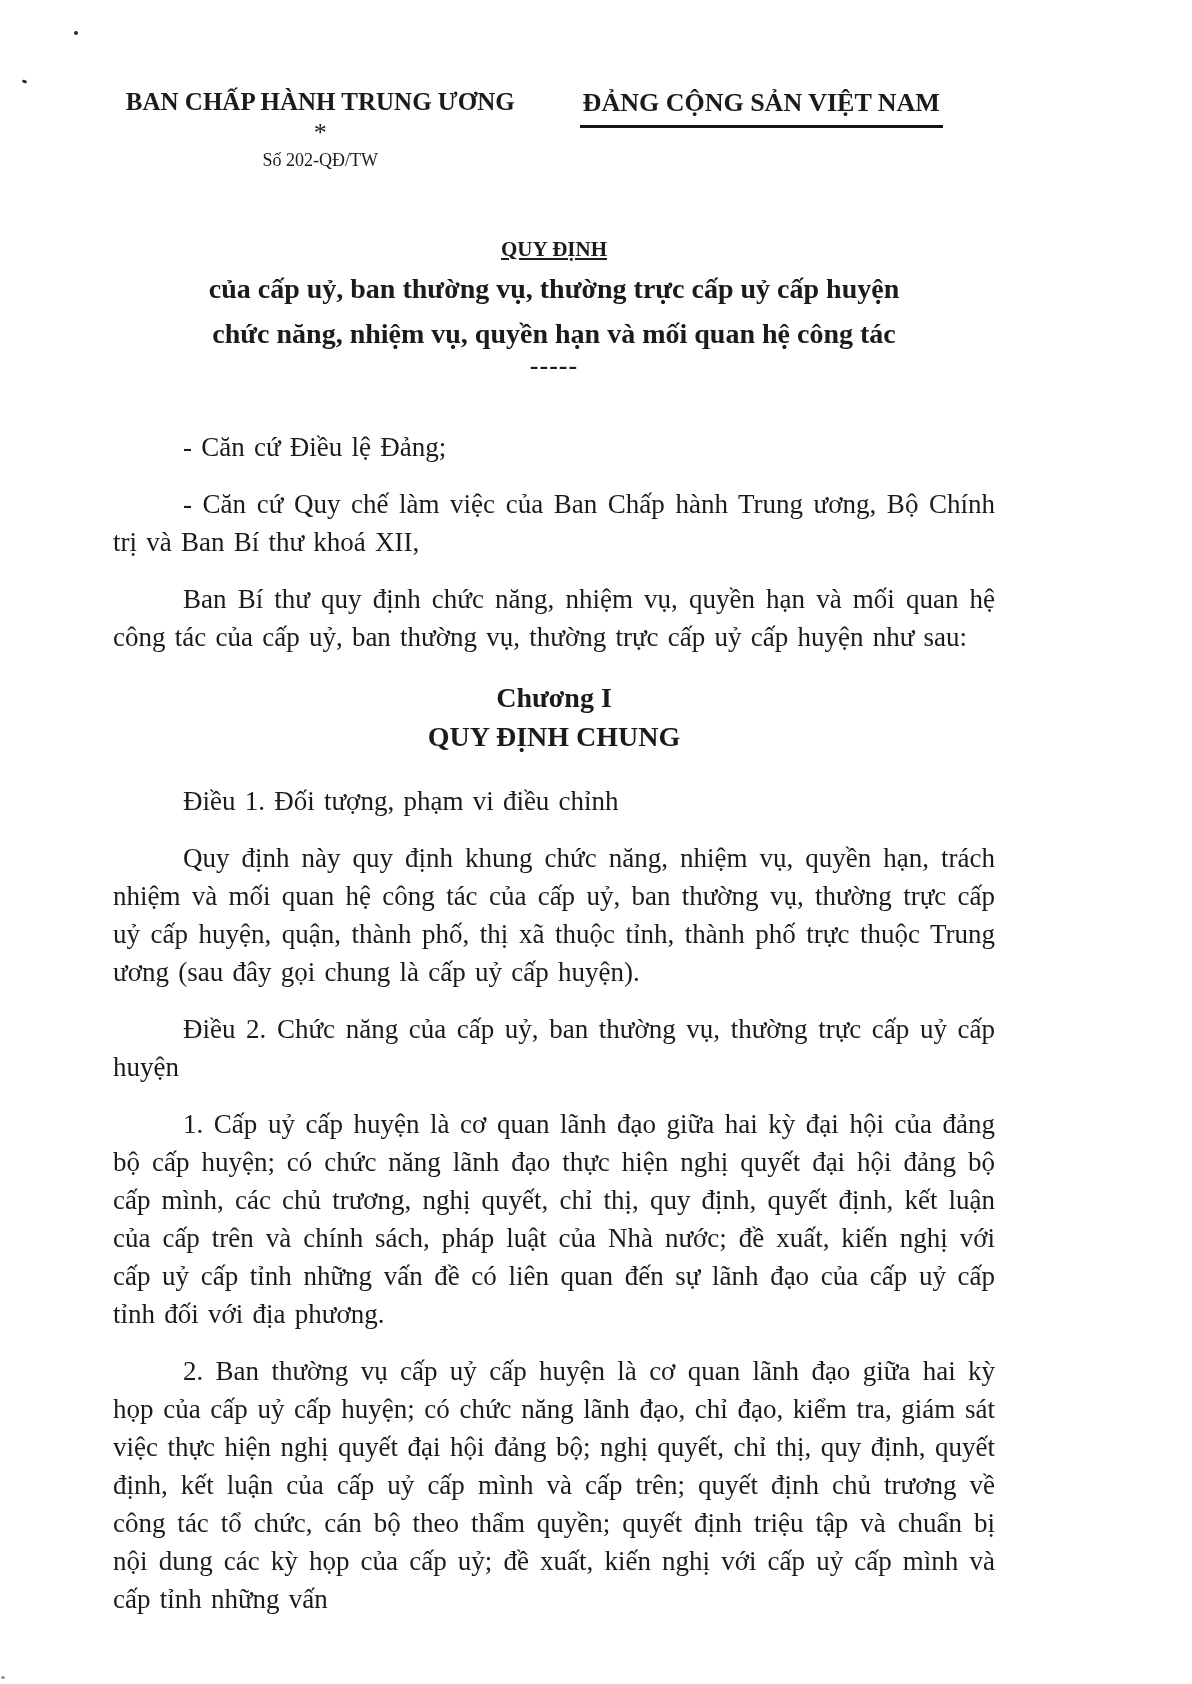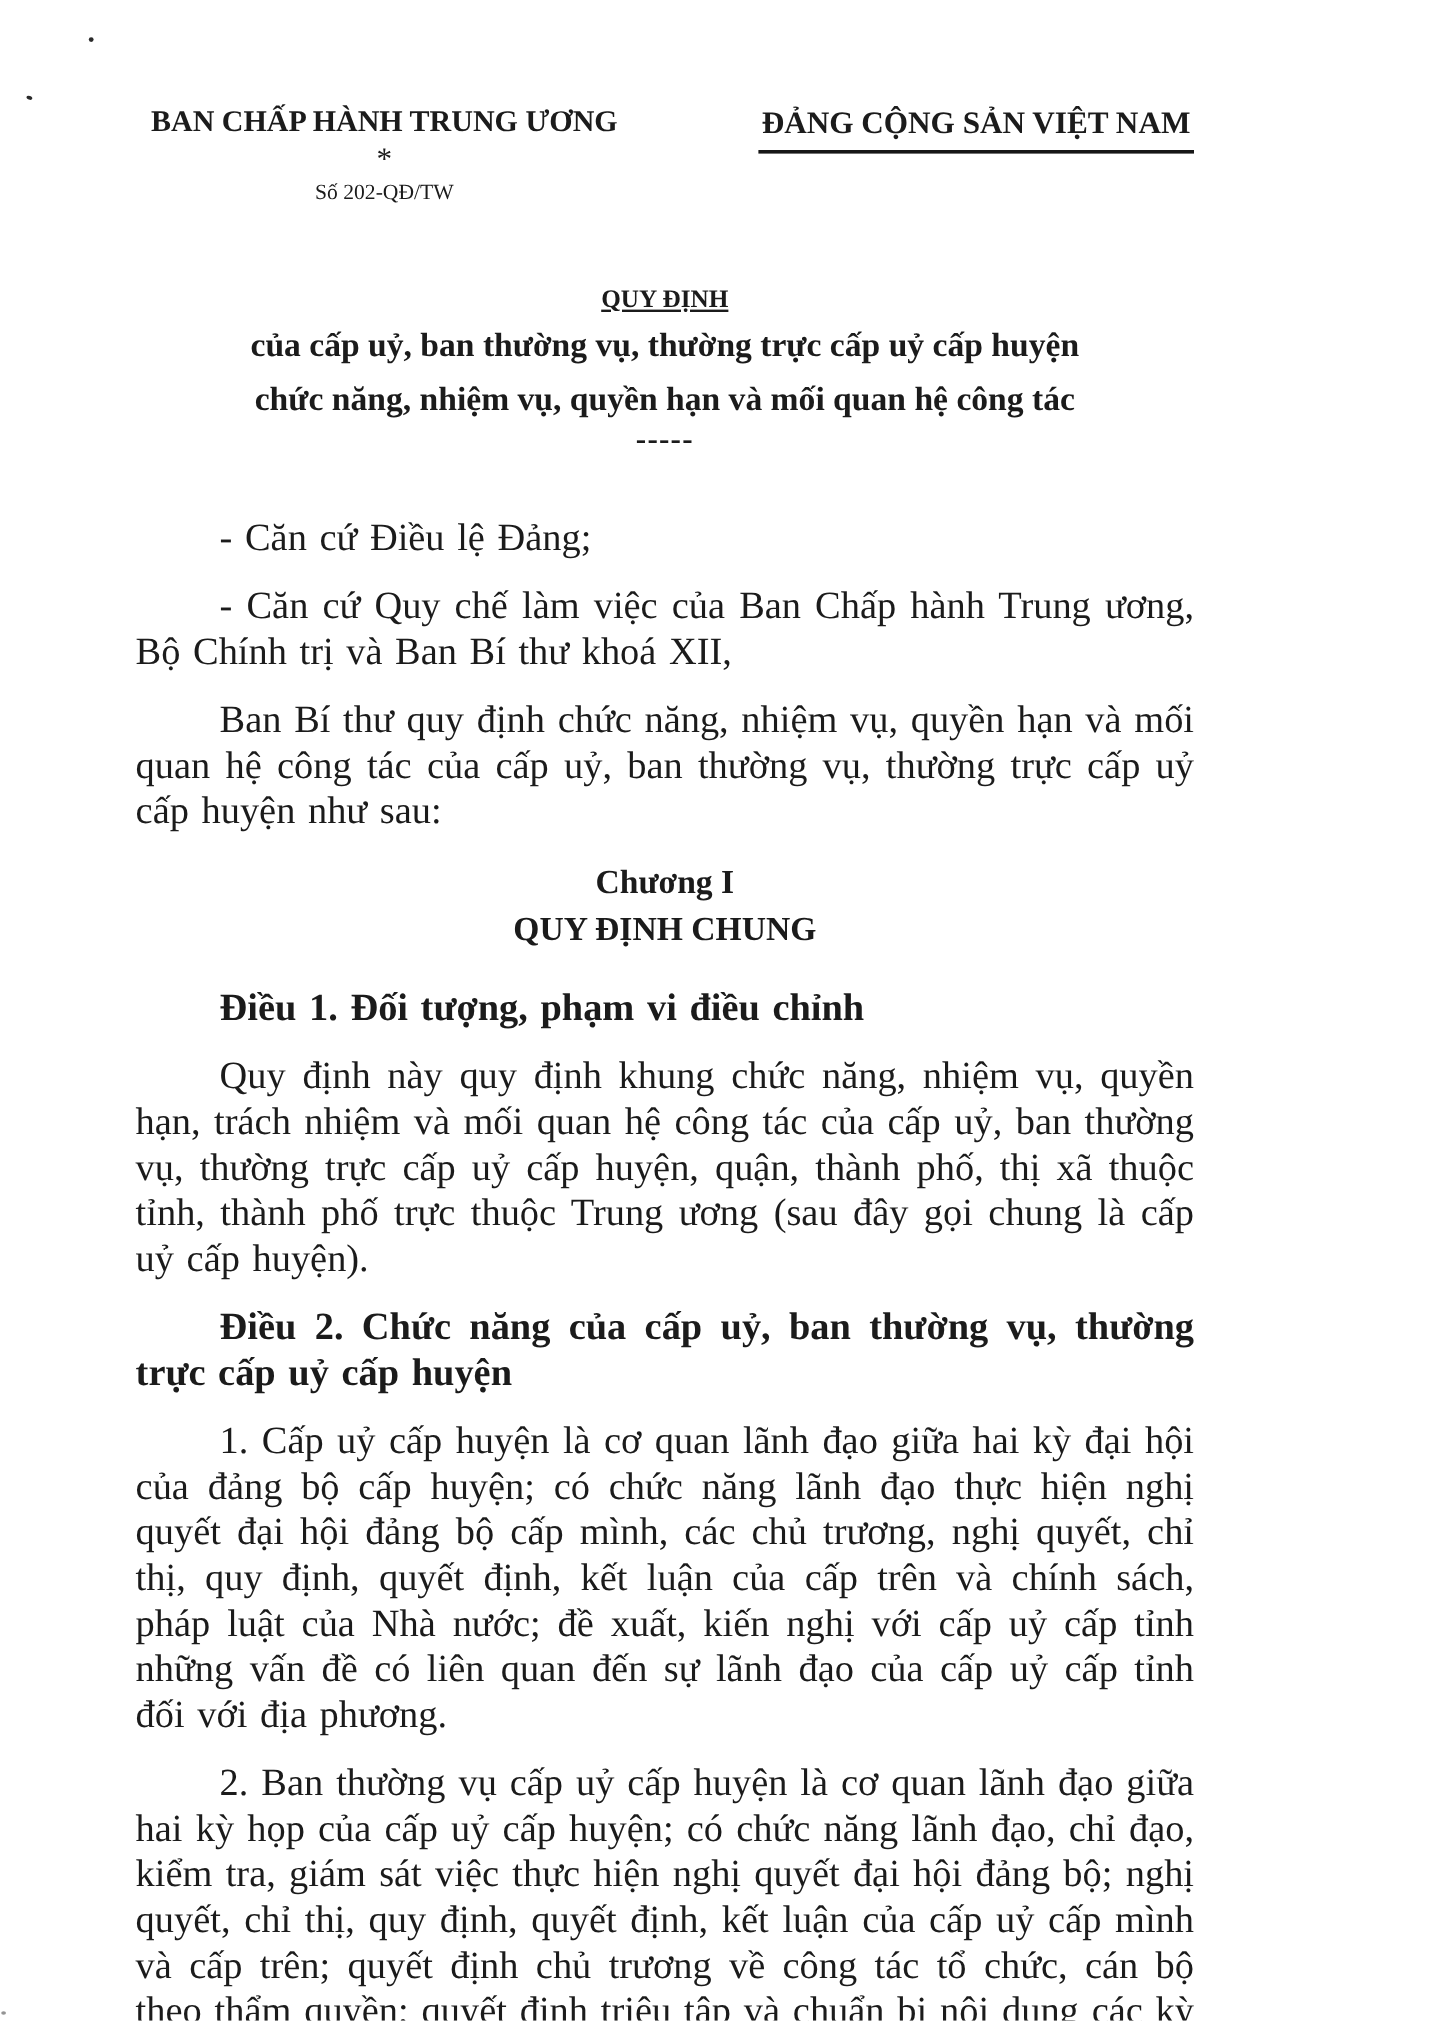--- a/index.html
+++ b/index.html
@@ -32,21 +32,21 @@
   .doc-header {
     display: flex;
     align-items: flex-start;
   }
   .header-left {
     width: 47%;
     text-align: center;
   }
   .header-right {
     width: 53%;
-    text-align: right;
+    text-align: center;
   }
   .org {
     font-weight: bold;
     font-size: 25px;
     letter-spacing: 0px;
     white-space: nowrap;
   }
   .star {
     font-size: 26px;
     line-height: 26px;
@@ -96,28 +96,28 @@
     font-size: 26px;
     line-height: 24px;
     letter-spacing: 1px;
   }
 
   
   .body-text {
     margin-top: 50px;
   }
   .para {
-    font-size: 32px;
+    font-size: 27px;
     line-height: 38px;
     text-align: justify;
     text-indent: 70px;
     word-spacing: 2.5px;
     margin: 0 0 19px 0;
   }
-  .para.bold { font-weight: bold; }
+  .para.bold { font-weight: normal; }
   .chapter-heading {
     text-align: center;
     font-weight: bold;
     font-size: 28px;
     line-height: 39px;
     margin: 22px 0 26px 0;
   }
 </style>
 </head>
 <body>

